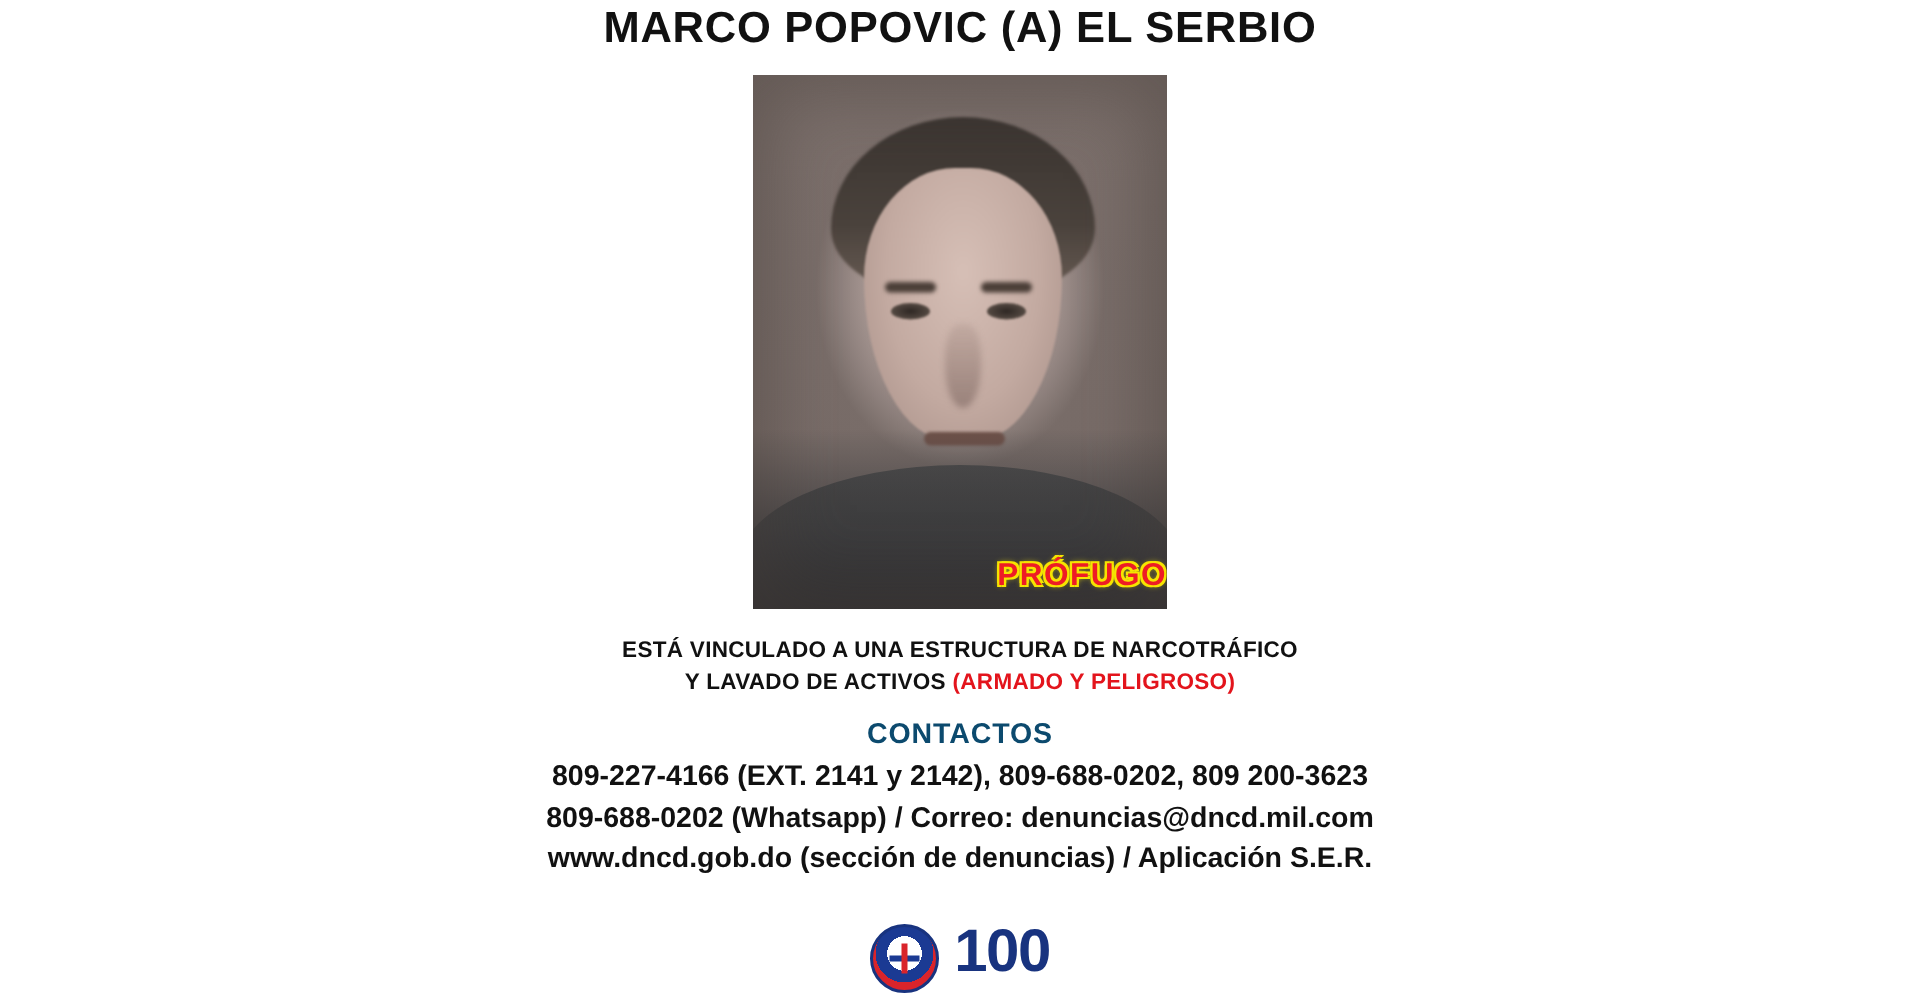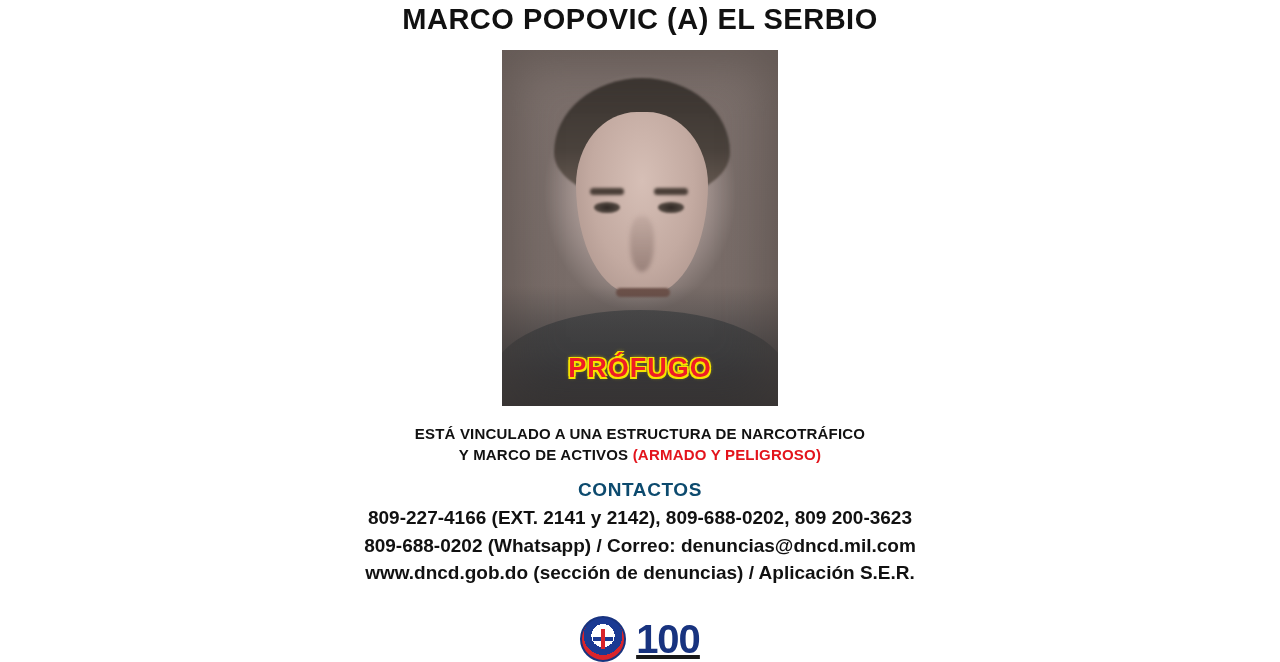--- a/index.html
+++ b/index.html
@@ -125,23 +125,23 @@
     border-radius: 50% 50% 0 0 / 70% 70% 0 0;
   }
   .ph-vignette {
     position: absolute;
     inset: 0;
     box-shadow: inset 0 0 46px 14px rgba(70,62,58,0.45);
   }
   .profugo {
     position: absolute;
     left: 0; right: 0;
-    bottom: 22px;
-    text-align: center;
-    font-size: 27px;
+    bottom: 10px;
+    text-align: right;
+    font-size: 21px;
     font-weight: bold;
     letter-spacing: 1px;
     color: #ee1c25;
     text-shadow:
       -1.5px -1.5px 0 #f6e400, 1.5px -1.5px 0 #f6e400,
       -1.5px 1.5px 0 #f6e400, 1.5px 1.5px 0 #f6e400,
       0 0 4px #f6e400;
   }
 
   .charge {
@@ -175,24 +175,23 @@
     line-height: 1.45;
   }
   .contact-lines div { white-space: nowrap; }
 
   .footer {
     position: absolute;
     bottom: 0;
     left: 0; right: 0;
     height: 46px;
     display: flex;
-    align-items: center;
+    align-items: flex-start;
     justify-content: center;
     gap: 10px;
-    text-decoration: underline;
   }
   .crest {
     width: 46px;
     height: 46px;
     border-radius: 50%;
     background: radial-gradient(circle at 50% 42%, #ffffff 0 36%, #1b3a93 36% 60%, #d9242b 60% 78%, #1b3a93 78% 100%);
     border: 2px solid #18337f;
     box-sizing: border-box;
     position: relative;
   }
@@ -242,21 +241,21 @@
     <div class="ph-mouth"></div>
     <div class="ph-shoulders"></div>
     <div class="ph-shadow"></div>
     <div class="ph-vignette"></div>
     <div class="profugo">PRÓFUGO</div>
   </div>
 
   <div class="charge">
     <div>ESTÁ VINCULADO A UNA ESTRUCTURA DE NARCOTRÁFICO</div>
     <div>
-      <span>Y MARCO DE ACTIVOS</span>
+      <span>Y LAVADO DE ACTIVOS</span>
       <span class="danger">(ARMADO Y PELIGROSO)</span>
     </div>
   </div>
 
   <div class="contact-title">CONTACTOS</div>
 
   <div class="contact-lines">
     <div>809-227-4166 (EXT. 2141 y 2142), 809-688-0202, 809 200-3623</div>
     <div>809-688-0202 (Whatsapp) / Correo: denuncias@dncd.mil.com</div>
     <div>www.dncd.gob.do (sección de denuncias) / Aplicación S.E.R.</div>

